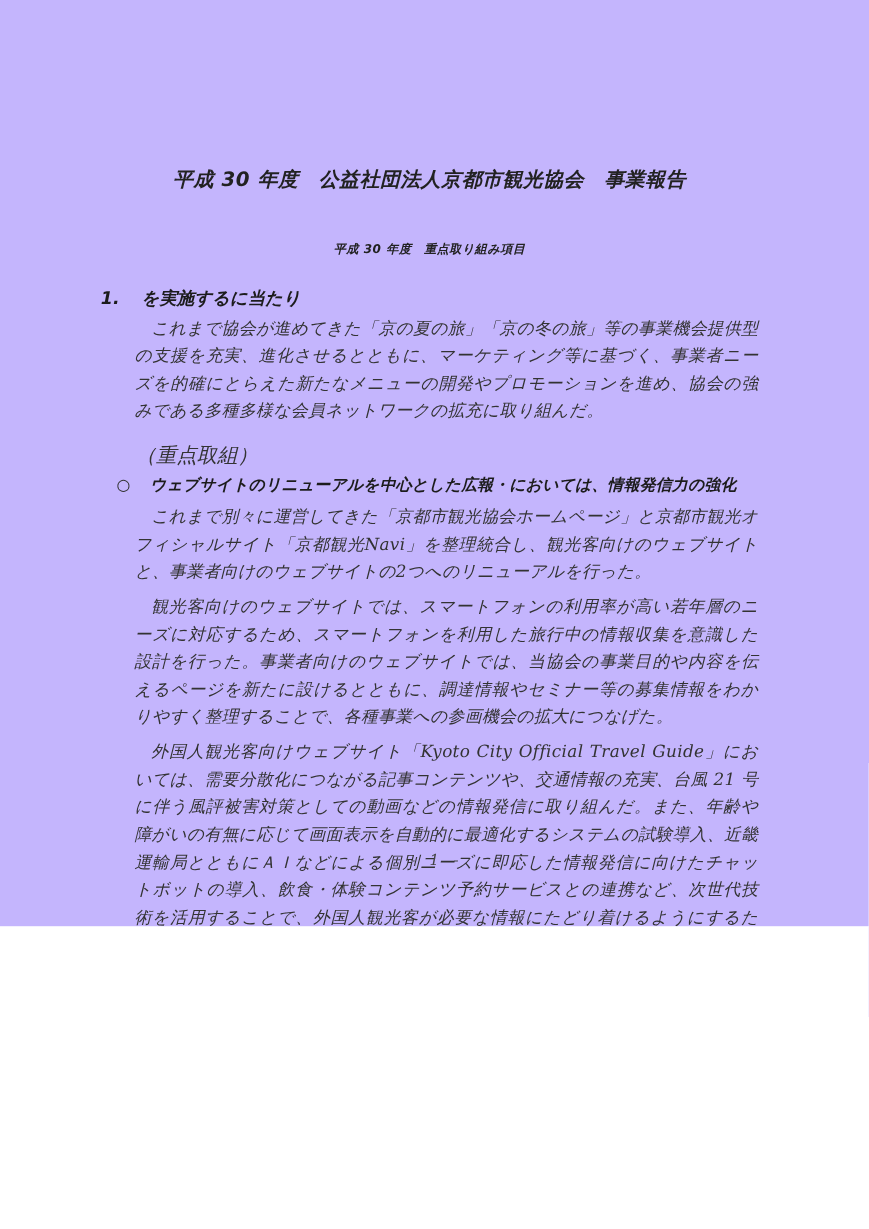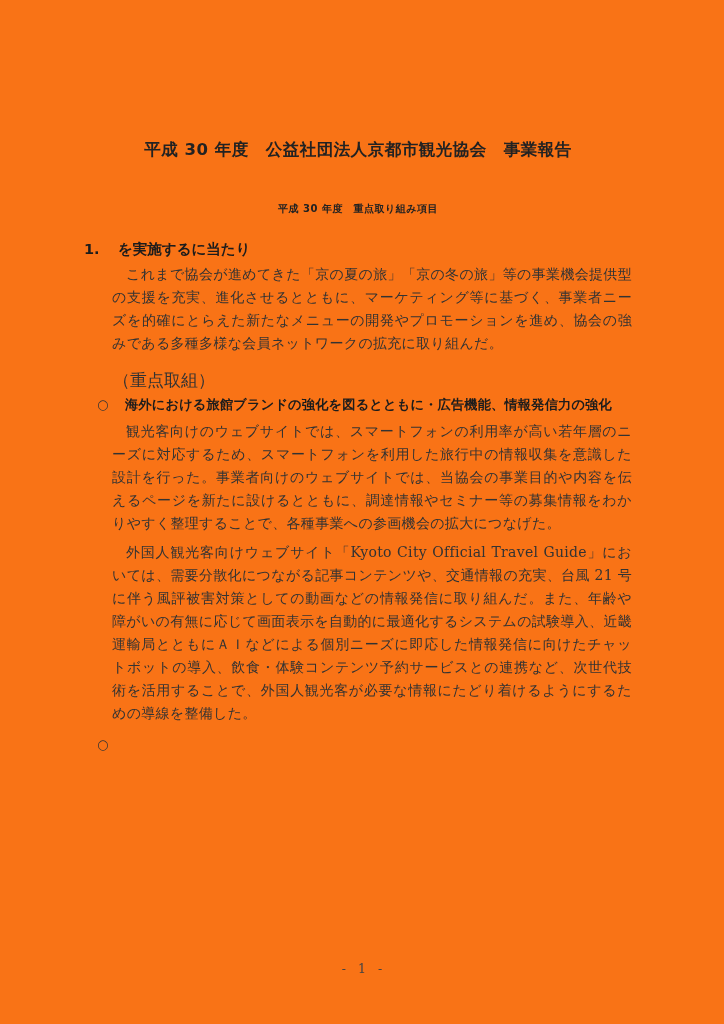--- a/index.html
+++ b/index.html
@@ -4,26 +4,27 @@
 <style>
   * { margin: 0; padding: 0; box-sizing: border-box; }
 
   html, body {
     background: #ffffff;
   }
 
   .page {
     position: relative;
     width: 724px;
-    height: 1024px;
+    height: 772px;
     margin: 0 auto;
-    background: #f97316;
+    background: #c4b5fd;
     overflow: hidden;
     color: #333333;
     font-family: "DejaVu Serif", "Liberation Serif", serif;
+    font-style: italic;
   }
 
   .content {
     padding: 139px 92px 0 84px;
   }
 
   .doc-title {
     text-align: center;
     font-family: "DejaVu Sans", "Liberation Sans", sans-serif;
     font-weight: 700;
@@ -133,22 +134,23 @@
       <span class="section-heading-text">を実施するに当たり</span>
     </div>
 
     <p class="body-par intro-par">これまで協会が進めてきた「京の夏の旅」「京の冬の旅」等の事業機会提供型の支援を充実、進化させるとともに、マーケティング等に基づく、事業者ニーズを的確にとらえた新たなメニューの開発やプロモーションを進め、協会の強みである多種多様な会員ネットワークの拡充に取り組んだ。</p>
 
     <div class="group-label">（重点取組）</div>
 
     <div class="focus-item">
       <div class="item-heading-row">
         <span class="item-marker">○</span>
-        <span class="item-heading-text">海外における旅館ブランドの強化を図るとともに・広告機能、情報発信力の強化</span>
+        <span class="item-heading-text">ウェブサイトのリニューアルを中心とした広報・においては、情報発信力の強化</span>
       </div>
+      <p class="body-par item-par">これまで別々に運営してきた「京都市観光協会ホームページ」と京都市観光オフィシャルサイト「京都観光Navi」を整理統合し、観光客向けのウェブサイトと、事業者向けのウェブサイトの2つへのリニューアルを行った。</p>
       <p class="body-par item-par">観光客向けのウェブサイトでは、スマートフォンの利用率が高い若年層のニーズに対応するため、スマートフォンを利用した旅行中の情報収集を意識した設計を行った。事業者向けのウェブサイトでは、当協会の事業目的や内容を伝えるページを新たに設けるとともに、調達情報やセミナー等の募集情報をわかりやすく整理することで、各種事業への参画機会の拡大につなげた。</p>
       <p class="body-par item-par">外国人観光客向けウェブサイト「Kyoto City Official Travel Guide」においては、需要分散化につながる記事コンテンツや、交通情報の充実、台風 21 号に伴う風評被害対策としての動画などの情報発信に取り組んだ。また、年齢や障がいの有無に応じて画面表示を自動的に最適化するシステムの試験導入、近畿運輸局とともにＡＩなどによる個別ニーズに即応した情報発信に向けたチャットボットの導入、飲食・体験コンテンツ予約サービスとの連携など、次世代技術を活用することで、外国人観光客が必要な情報にたどり着けるようにするための導線を整備した。</p>
     </div>
 
     <div class="focus-item">
       <div class="item-heading-row">
         <span class="item-marker">○</span>
       </div>
     </div>
 

